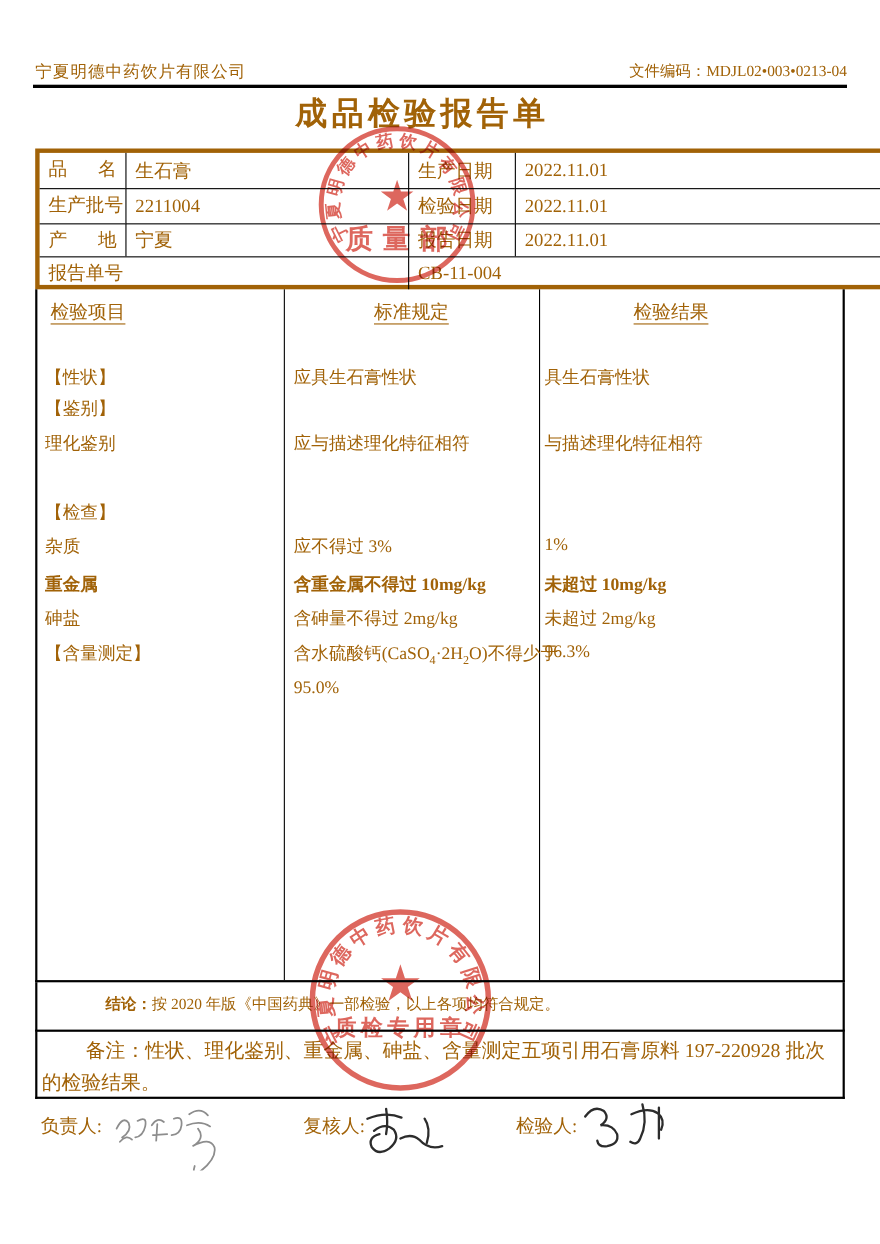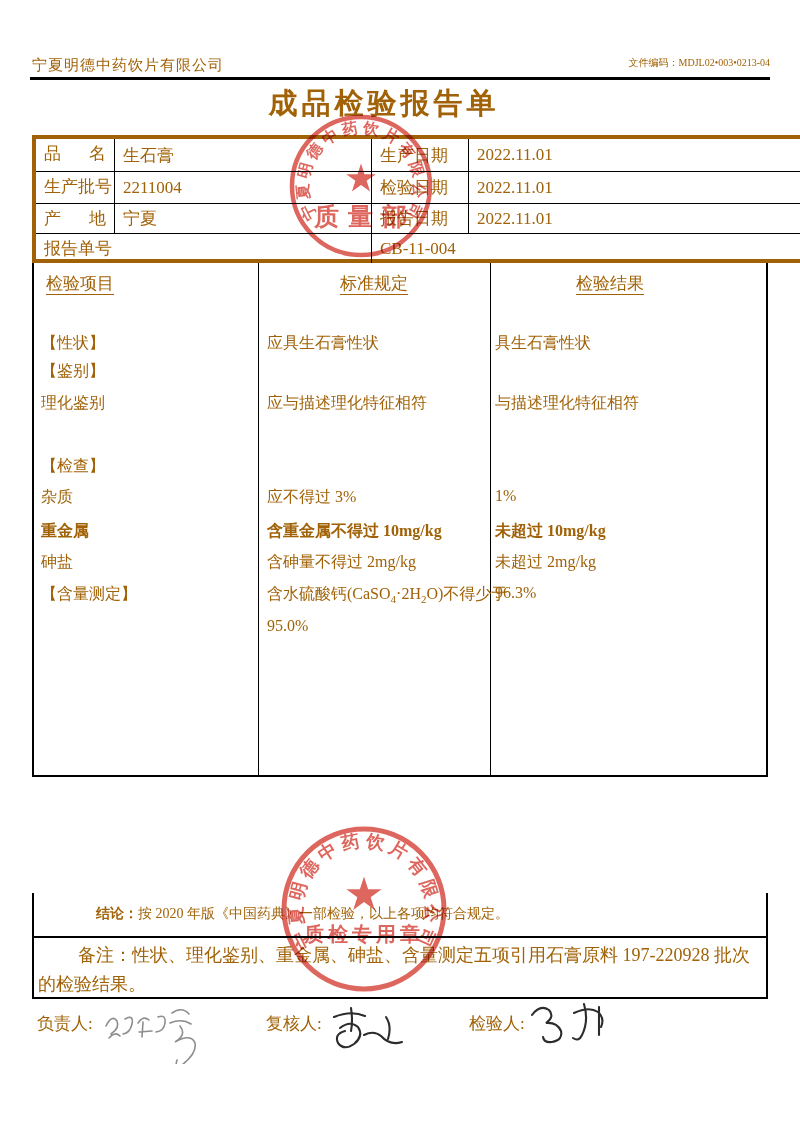--- a/index.html
+++ b/index.html
@@ -2,37 +2,37 @@
 <html><head>
 <meta charset="utf-8">
 <style>
   html,body{margin:0;padding:0;background:#ffffff;}
   .page{
     position:relative;width:800px;height:1131px;background:#fff;
     font-family:"Liberation Serif","DejaVu Serif",serif;color:#a16207;overflow:hidden;
   }
   
   .company{position:absolute;left:32px;top:56px;font-size:15px;letter-spacing:1px;}
-  .filecode{position:absolute;right:30px;top:56px;font-size:10px;}
+  .filecode{position:absolute;right:30px;top:56px;font-size:14px;}
   .header-rule{position:absolute;left:30px;right:30px;top:77px;height:3px;background:#000;}
   .doc-title{position:absolute;left:0;top:84px;width:768px;text-align:center;
     font-size:29px;font-weight:bold;letter-spacing:4px;}
   
   .info-table{position:absolute;left:32px;top:135px;width:796px;height:128px;
     border:4px solid #a16207;box-sizing:border-box;display:grid;
     grid-template-columns:78px 257px 97px 1fr;grid-template-rows:32px 32px 30px 30px;}
   .cell{border-left:1px solid #000;border-top:1px solid #000;box-sizing:border-box;
     display:flex;align-items:center;padding:0 8px;font-size:17px;white-space:nowrap;overflow:hidden;}
   .cell.first-col{border-left:none;}
   .cell.first-row{border-top:none;}
   .cell.jlabel{display:block;line-height:30px;text-align:justify;text-align-last:justify;}
   .span2-left{grid-column:1/3;}
   .span2-right{grid-column:3/5;}
   
-  .detail{position:absolute;left:32px;top:263px;width:736px;height:514px;
+  .detail{position:absolute;left:32px;top:263px;width:736px;height:630px;
     border:2px solid #000;border-top:none;box-sizing:border-box;}
   .vline{position:absolute;top:0;bottom:0;width:1px;background:#000;}
   .vline.v1{left:224px;}
   .vline.v2{left:456px;}
   .dheader{position:absolute;top:9px;font-size:17px;text-decoration:underline;
     text-underline-offset:5px;white-space:nowrap;}
   .dh-item{left:12px;}
   .dh-standard{left:224px;width:232px;text-align:center;}
   .dh-result{left:456px;width:240px;text-align:center;}
   .drow{position:absolute;left:0;right:0;height:24px;font-size:16px;}
@@ -45,21 +45,21 @@
   
   .conclusion{position:absolute;left:32px;top:893px;width:736px;height:45px;
     border:2px solid #000;border-top:none;box-sizing:border-box;
     font-size:14px;line-height:41px;padding-left:62px;white-space:nowrap;}
   .conclusion b{font-weight:bold;}
   .remark{position:absolute;left:32px;top:938px;width:736px;height:61px;
     border:2px solid #000;border-top:none;box-sizing:border-box;
     font-size:18px;line-height:29px;padding:3px 10px 0 4px;text-indent:40px;}
   
   .sig-label{position:absolute;top:1012px;font-size:17px;}
-  .sl1{left:37px;}.sl2{left:266px;}.sl3{left:469px;}
+  .sl1{left:37px;}.sl2{left:276px;}.sl3{left:469px;}
   .sig-svg{position:absolute;}
   .sig1{left:98px;top:1002px;}
   .sig2{left:320px;top:1004px;}
   .sig3{left:522px;top:998px;}
   
   .stamp{position:absolute;opacity:0.82;mix-blend-mode:multiply;pointer-events:none;}
   .stamp-top{left:281px;top:106px;}
   .stamp-bottom{left:272px;top:817px;}
   .stamp text{font-family:"Liberation Serif","DejaVu Serif",serif;font-weight:bold;}
 </style>

